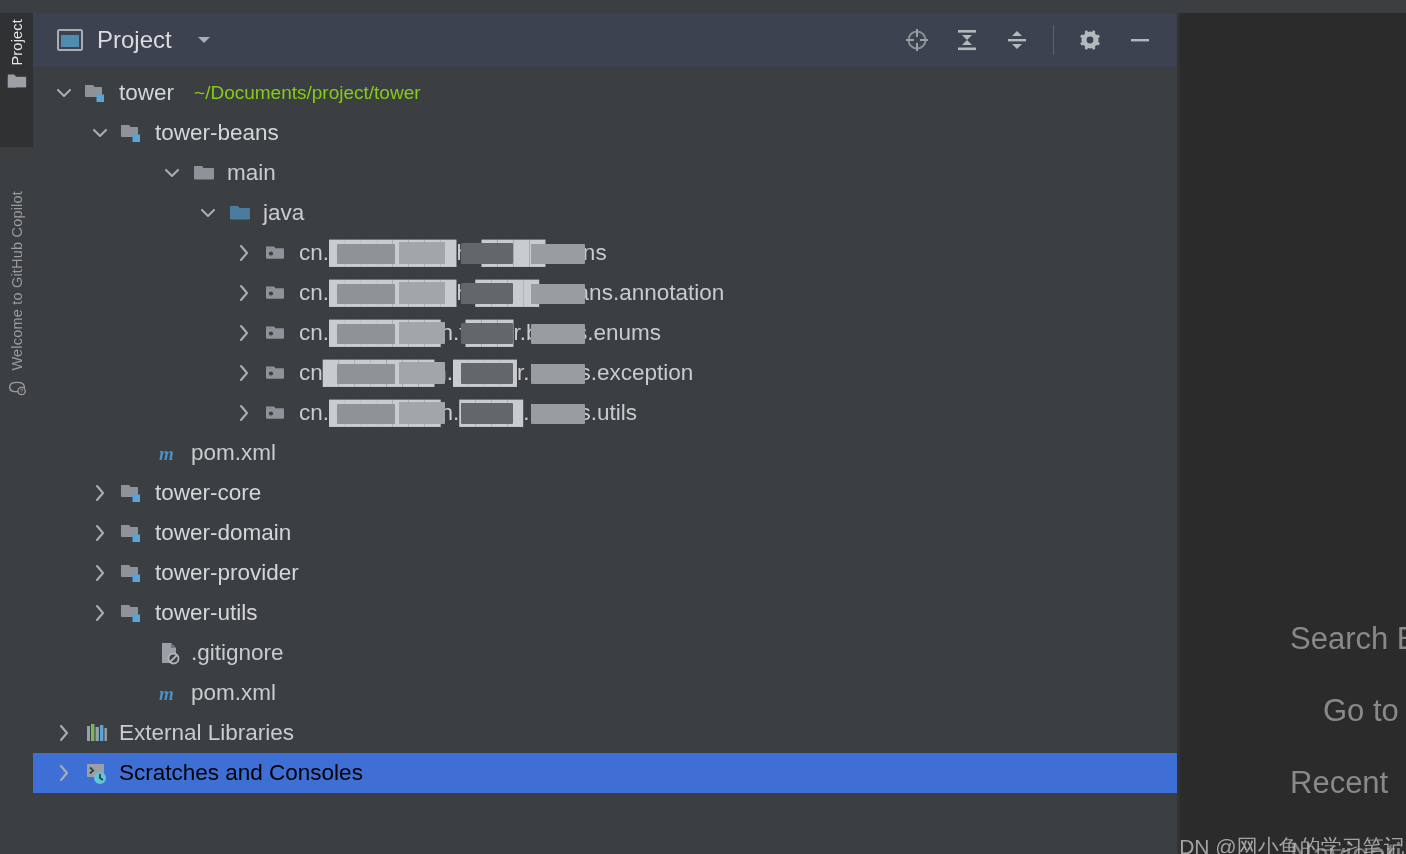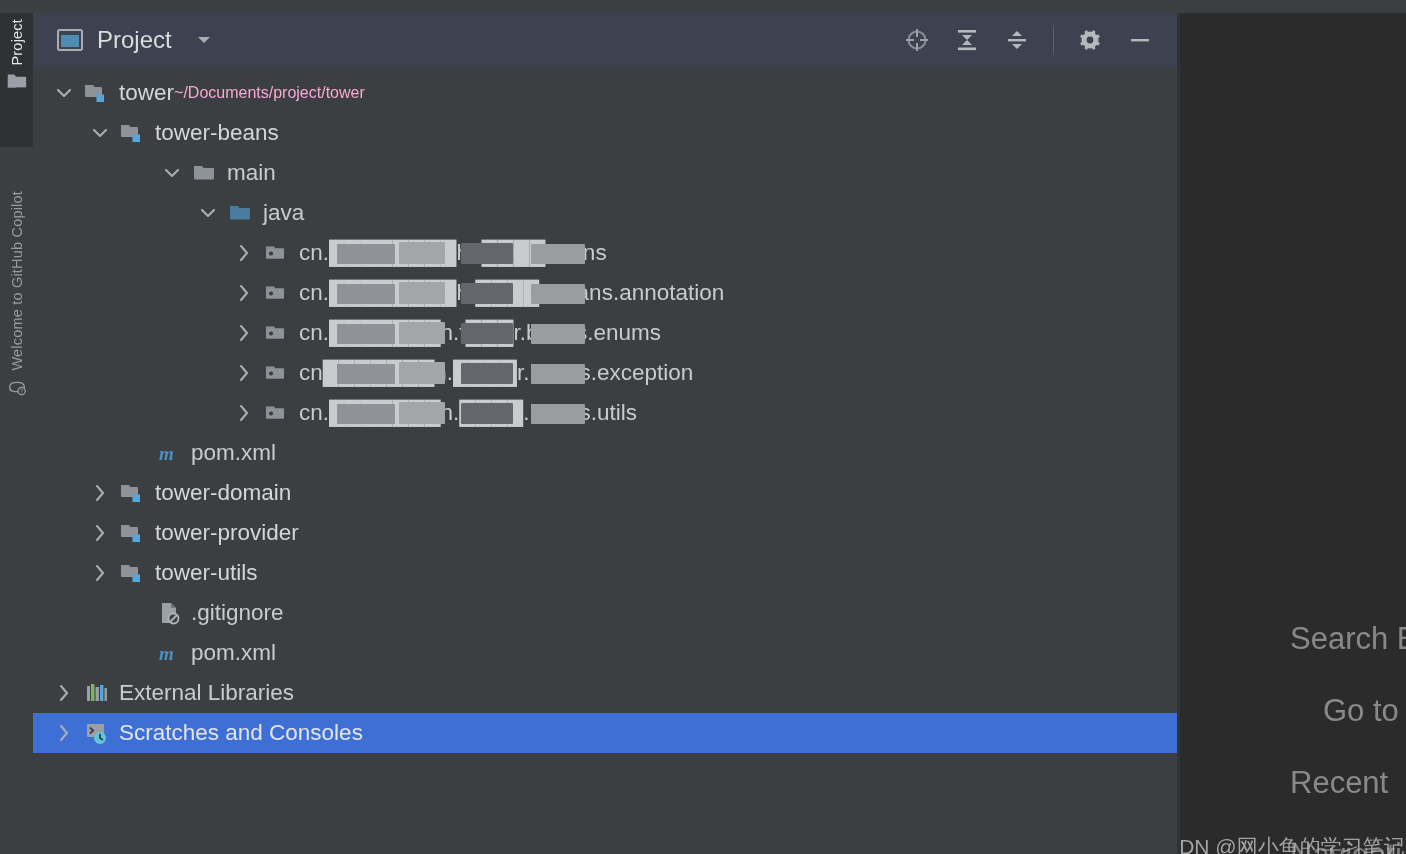--- a/index.html
+++ b/index.html
@@ -67,22 +67,22 @@
   .row {
     position: relative; height: 40px; display: flex; align-items: center;
     white-space: nowrap; cursor: default;
   }
   .row.selected { background: #3d6fd4; }
   .arrow { width: 22px; height: 22px; flex: none; }
   .arrow.blank { visibility: hidden; }
   .ico { width: 26px; height: 26px; flex: none; margin-right: 9px; }
   .label { font-size: 22.5px; color: #c9ccce; }
   .label.bold { font-weight: normal; color: #d4d7d9; }
-  .row.selected .label { color: #e5e5e5; text-align: center; }
-  .sublabel { font-size: 16px; color: #f9a8d4; margin-left: 0; }
+  .row.selected .label { color: #000000; text-align: center; }
+  .sublabel { font-size: 19px; color: #84cc16; margin-left: 20px; }
 
   
   .pkg-text { position: relative; display: inline-block; font-size: 22.5px; color: #c9ccce; }
   .redact {
     position: absolute; border-radius: 1px; pointer-events: none;
   }
 
   
   .editor {
     position: absolute; left: 1180px; top: 13px; width: 226px; height: 841px;
@@ -305,20 +305,33 @@
           <div style="width: 56px; flex: 0 0 auto;"></div>
           <svg viewBox="0 0 22 22" class="arrow">
             <path d="M8 4l6 7-6 7" fill="none" stroke="#a9aeb3" stroke-width="2.1" stroke-linecap="round" stroke-linejoin="round"></path>
           </svg>
           <div style="width: 9px; flex: 0 0 auto;"></div>
           <svg viewBox="0 0 26 26" class="ico">
             <path d="M1 5h8l2 2.4H1z" fill="#8d9399"></path>
             <rect x="1" y="7" width="17" height="10" rx="1" fill="#8d9399"></rect>
             <rect x="12.5" y="14.5" width="7.5" height="7.5" fill="#57a6da"></rect>
           </svg>
+          <span class="label bold">tower-core</span>
+        </div>
+        <div class="row">
+          <div style="width: 56px; flex: 0 0 auto;"></div>
+          <svg viewBox="0 0 22 22" class="arrow">
+            <path d="M8 4l6 7-6 7" fill="none" stroke="#a9aeb3" stroke-width="2.1" stroke-linecap="round" stroke-linejoin="round"></path>
+          </svg>
+          <div style="width: 9px; flex: 0 0 auto;"></div>
+          <svg viewBox="0 0 26 26" class="ico">
+            <path d="M1 5h8l2 2.4H1z" fill="#8d9399"></path>
+            <rect x="1" y="7" width="17" height="10" rx="1" fill="#8d9399"></rect>
+            <rect x="12.5" y="14.5" width="7.5" height="7.5" fill="#57a6da"></rect>
+          </svg>
           <span class="label bold">tower-domain</span>
         </div>
         <div class="row">
           <div style="width: 56px; flex: 0 0 auto;"></div>
           <svg viewBox="0 0 22 22" class="arrow">
             <path d="M8 4l6 7-6 7" fill="none" stroke="#a9aeb3" stroke-width="2.1" stroke-linecap="round" stroke-linejoin="round"></path>
           </svg>
           <div style="width: 9px; flex: 0 0 auto;"></div>
           <svg viewBox="0 0 26 26" class="ico">
             <path d="M1 5h8l2 2.4H1z" fill="#8d9399"></path>

